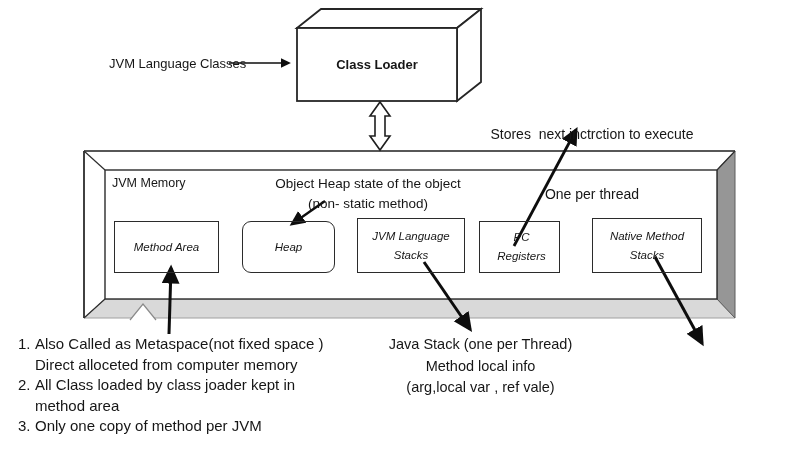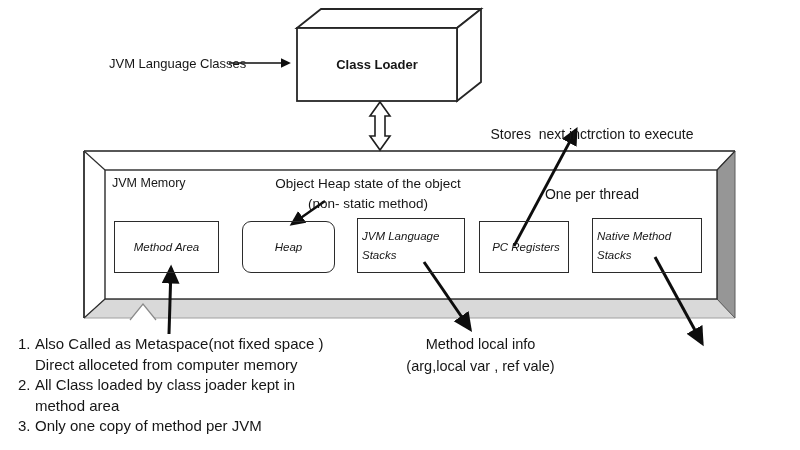--- a/index.html
+++ b/index.html
@@ -16,27 +16,27 @@
     font-weight:bold; font-size:13px;
   }
   .jvm-memory-title { left:112px; top:176px; font-weight:normal; font-size:12.5px; }
   .note { text-align:center; }
   .note-heap { left:252px; top:174px; width:232px; font-size:13.5px; line-height:20px; }
   .note-pc { left:472px; top:84px; width:240px; font-size:14px; line-height:20px; white-space:pre-wrap; }
   .note-stack { left:368px; top:334px; width:225px; font-size:14.5px; line-height:21.5px; }
   .note-native { left:601px; top:349px; width:200px; font-size:14.5px; line-height:20px; }
   .mem-box {
     position:absolute; border:1.4px solid #2b2b2b; background:transparent;
-    display:flex; align-items:center; justify-content:center; 
+    display:flex; align-items:center; justify-content:center; text-align:center;
     font-style:italic; font-size:11.5px; line-height:19px; padding:0 4px; box-sizing:border-box;
   }
   .box-method { left:114px; top:221px; width:105px; height:52px; }
   .box-heap   { left:242px; top:221px; width:93px;  height:52px;border-radius:9px; }
   .box-jls    { left:357px; top:218px; width:108px; height:55px; }
-  .box-pc     { left:479px; top:221px; width:90px;  height:52px;padding-left:8px; }
+  .box-pc     { left:479px; top:221px; width:81px;  height:52px;padding-left:8px; }
   .box-native { left:592px; top:218px; width:110px; height:55px; }
   .num-list { left:18px; top:334px; width:344px; font-size:15px; line-height:20.5px; }
   .li { display:flex; }
   .li .num { flex:none; width:17px; }
   .li .txt span { display:block; }
 </style>
 </head>
 <body>
 
 <div class="stage">
@@ -104,20 +104,21 @@
     <span>JVM Language Stacks</span>
   </div>
   <div class="mem-box box-pc">
     <span>PC Registers</span>
   </div>
   <div class="mem-box box-native">
     <span>Native Method Stacks</span>
   </div>
 
   <div class="abs note note-stack">
+    <div>Java Stack (one per Thread)</div>
     <div>Method local info</div>
     <div>(arg,local var , ref vale)</div>
   </div>
 
 
   <div class="abs num-list">
     <div class="li">
       <span class="num">1.</span>
       <span class="txt">
         <span>Also Called as Metaspace(not fixed space )</span>

